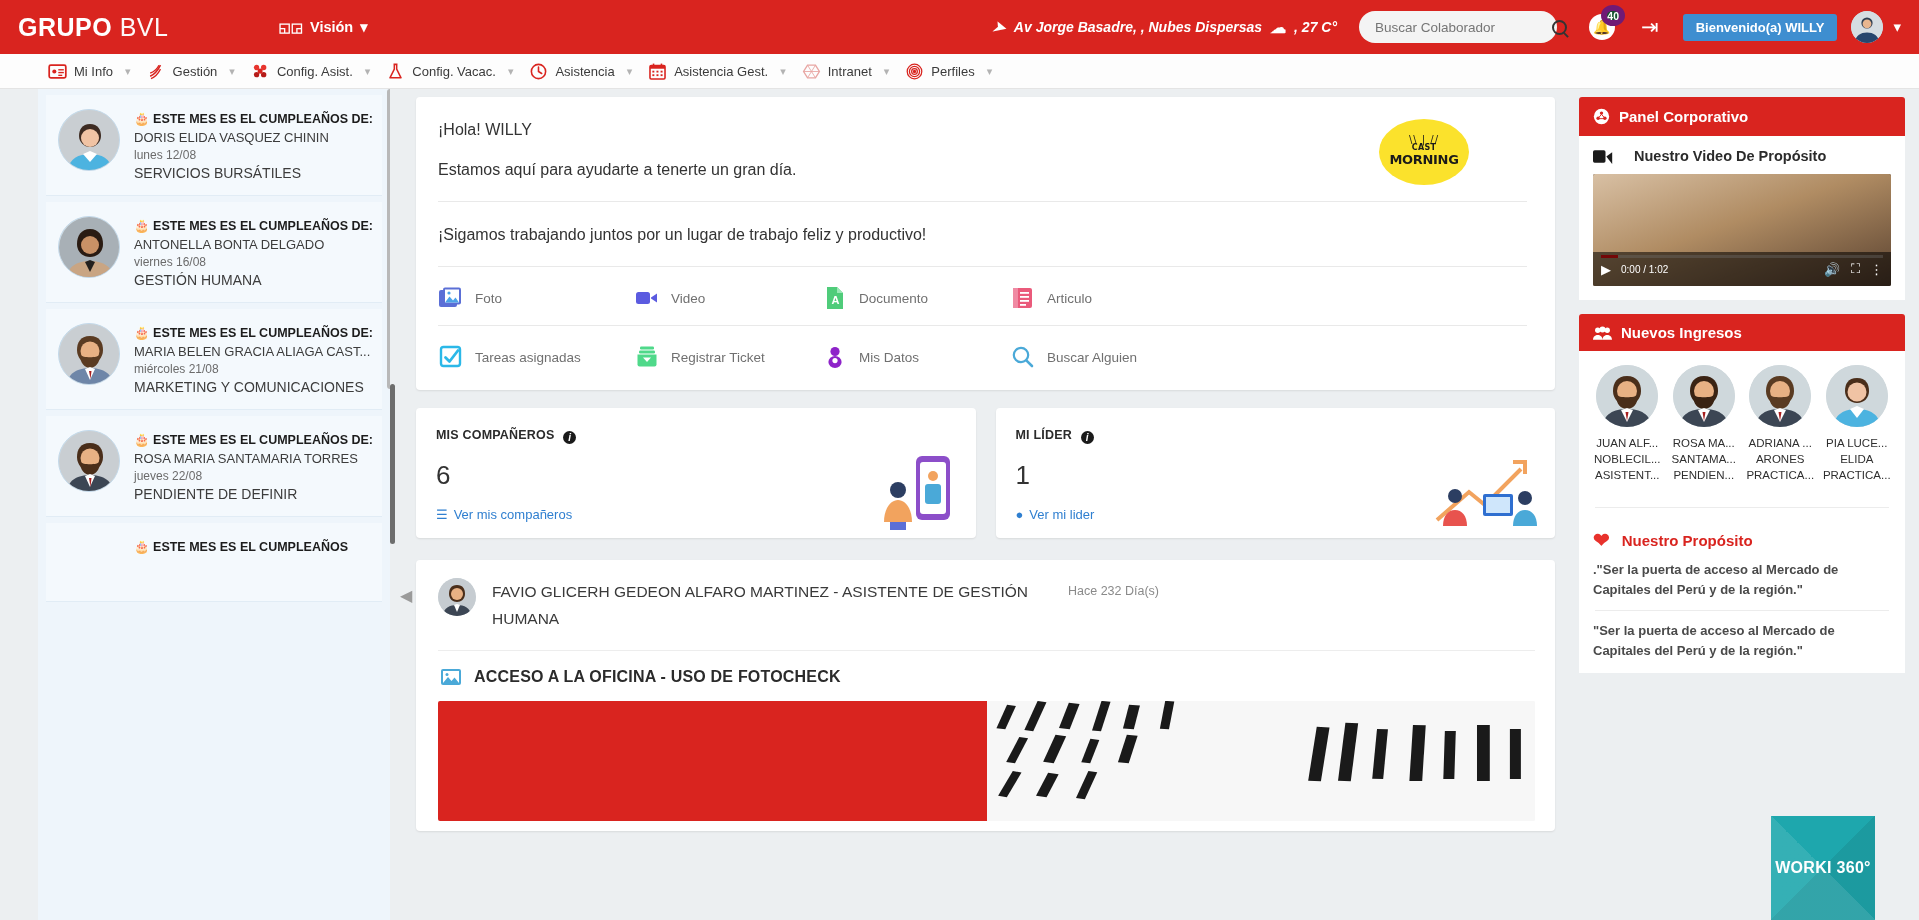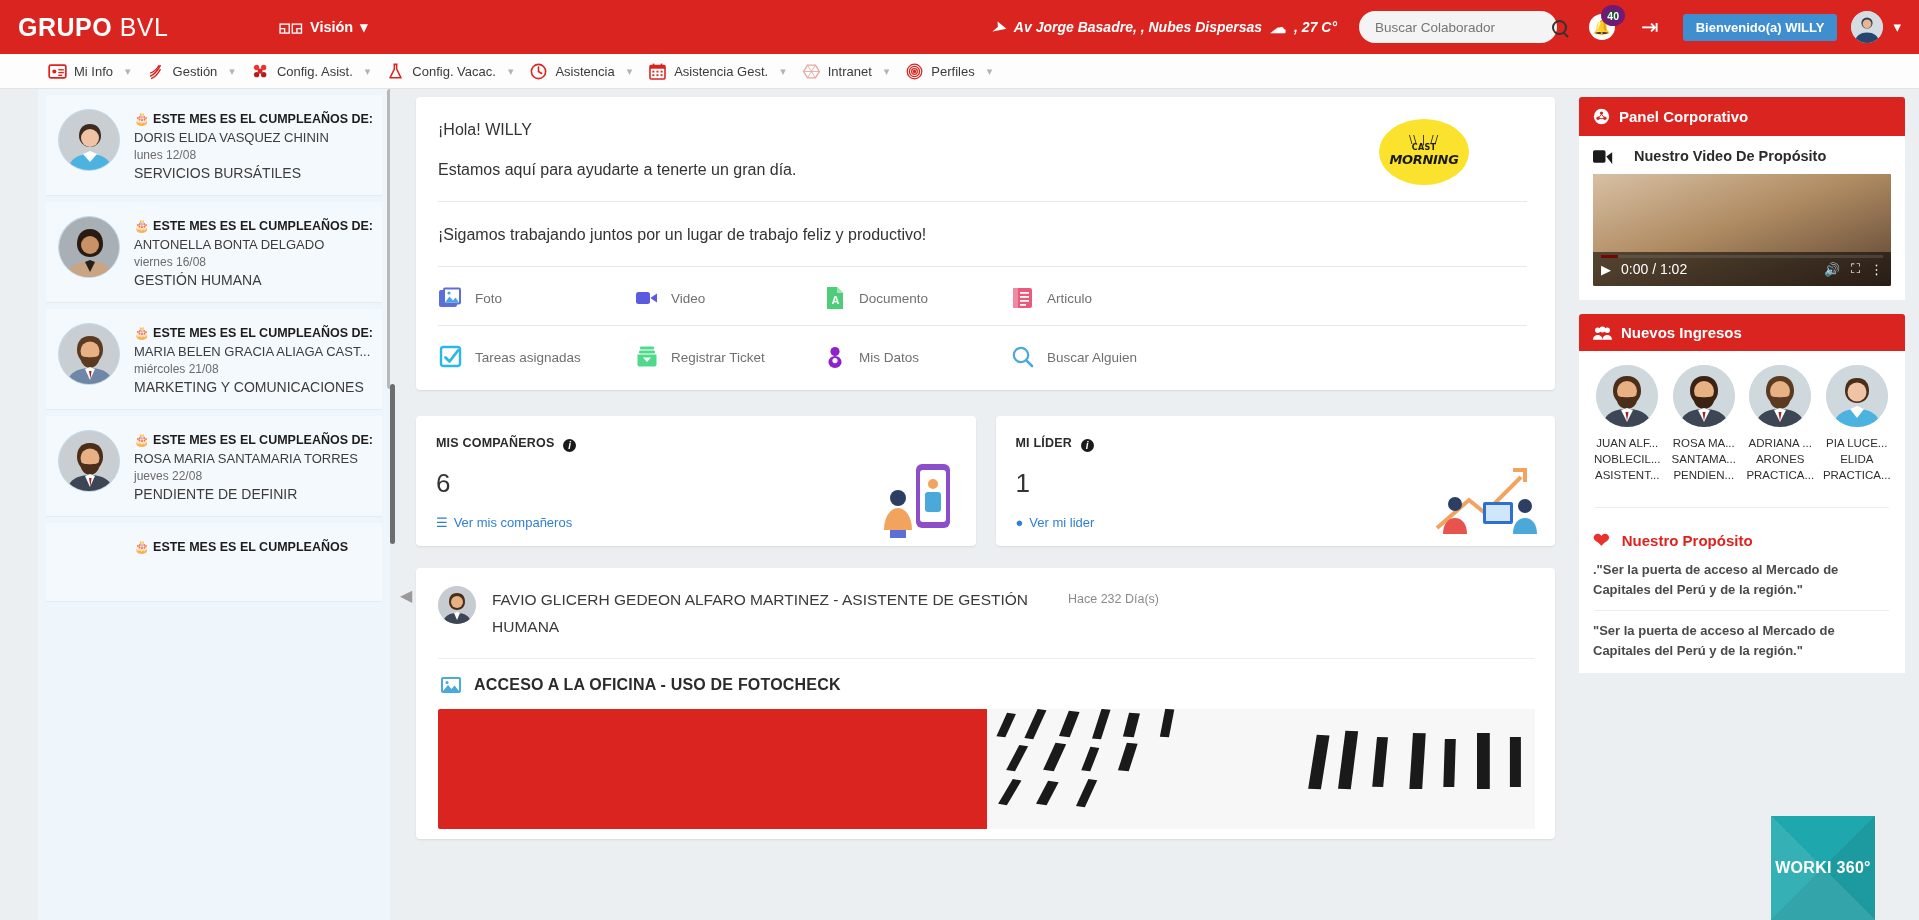--- a/index.html
+++ b/index.html
@@ -113,30 +113,30 @@
 
   .greet-card { margin-top: 8px; padding: 24px 28px 6px 22px; position: relative; }
   .greet-h { font-size: 16px; color: #333; }
   .greet-p { font-size: 16px; color: #333; margin-top: 22px; }
   .gm-badge {
     position: absolute; right: 86px; top: 22px; width: 90px; height: 66px;
     border-radius: 50%; background: #fbe22c; display: flex; align-items: center;
     justify-content: center; flex-direction: column; font-family: "DejaVu Sans", sans-serif;
   }
   .gm-1 { font-size: 8px; font-weight: 700; color: #1a1a1a; letter-spacing:.3px;}
-  .gm-2 { font-size: 13px; font-weight: 700; color: #1a1a1a; letter-spacing:-.3px;font-style:italic;}
+  .gm-2 { font-size: 13px; font-weight: 700; color: #1a1a1a; letter-spacing:-.3px;}
   .gm-rays { font-size: 10px; color:#1a1a1a; line-height:6px; letter-spacing:1px;}
   .hr { border-top: 1px solid #e9e9e9; margin: 22px 0 0 0; }
   .greet-p2 { font-size: 16px; color: #333; padding: 24px 0 0 0; }
 
   .act-row { display: flex; padding: 18px 0 14px 0; }
   .act { display: flex; align-items: center; gap: 11px; font-size: 13.5px; color: #707070; cursor:pointer;}
   .act svg { flex: none; }
 
-  .stats-row { display: flex; gap: 20px; margin-top: 26px; }
+  .stats-row { display: flex; gap: 20px; margin-top: 18px; }
   .stat-card { flex: 1; padding: 20px 20px 16px 20px; position: relative; min-height:128px;}
   .stat-title { font-size: 12.5px; font-weight: 700; color: #2b2b2b; letter-spacing: .2px; }
   .info-dot {
     display: inline-flex; width: 13px; height: 13px; border-radius: 50%; background: #1a1a1a;
     color: #fff; font-size: 10px; align-items: center; justify-content: center;
     margin-left: 5px; font-style: italic; font-weight:700; vertical-align: -2px;
   }
   .stat-num { font-size: 26px; color: #333; margin-top: 16px; font-weight: 400;}
   .stat-link { font-size: 13px; color: #2f7fd0; margin-top: 16px; display: flex;
                align-items: center; gap: 6px; cursor: pointer; }
@@ -170,21 +170,21 @@
   .rp-sec-title { display: flex; align-items: center; gap: 21px; font-size: 14.5px;
                   font-weight: 700; color: #2b2b2b; margin-bottom: 10px;}
   .video {
     height: 112px; background: #4a3a30; border-radius: 2px; position: relative;
     overflow: hidden;
   }
   .video .vimg { position: absolute; inset: 0;
     background: linear-gradient(160deg,#d8c0a4 0%, #b08c63 45%, #5a4230 100%); }
   .vctrl { position: absolute; left: 0; right: 0; bottom: 0; height: 34px;
     background: rgba(0,0,0,.55); display: flex; align-items: center; gap: 10px; padding: 0 8px; }
-  .vctrl .t { color: #fff; font-size: 14px; flex: 1; }
+  .vctrl .t { color: #fff; font-size: 10px; flex: 1; }
   .vctrl span { color: #fff; font-size: 13px; cursor: pointer; }
   .vbar { position: absolute; left: 8px; right: 8px; bottom: 28px; height: 3px; background: rgba(255,255,255,.35);}
   .vbar i { display:block; width: 6%; height: 100%; background: #f11; }
 
   .ni-head { background: #d9241f; color: #fff; font-size: 15px; font-weight: 700;
              padding: 10px 14px; display: flex; align-items: center; gap: 9px; margin-top: 14px;
              border-radius: 3px 3px 0 0;}
   .ni-body { background: #fff; padding: 14px 10px 10px 10px; display: flex; justify-content: space-around; }
   .ni-item { width: 72px; text-align: center; }
   .ni-av { width: 62px; height: 62px; border-radius: 50%; overflow: hidden; margin: 0 auto 8px auto; background:#cfd8dc;}

